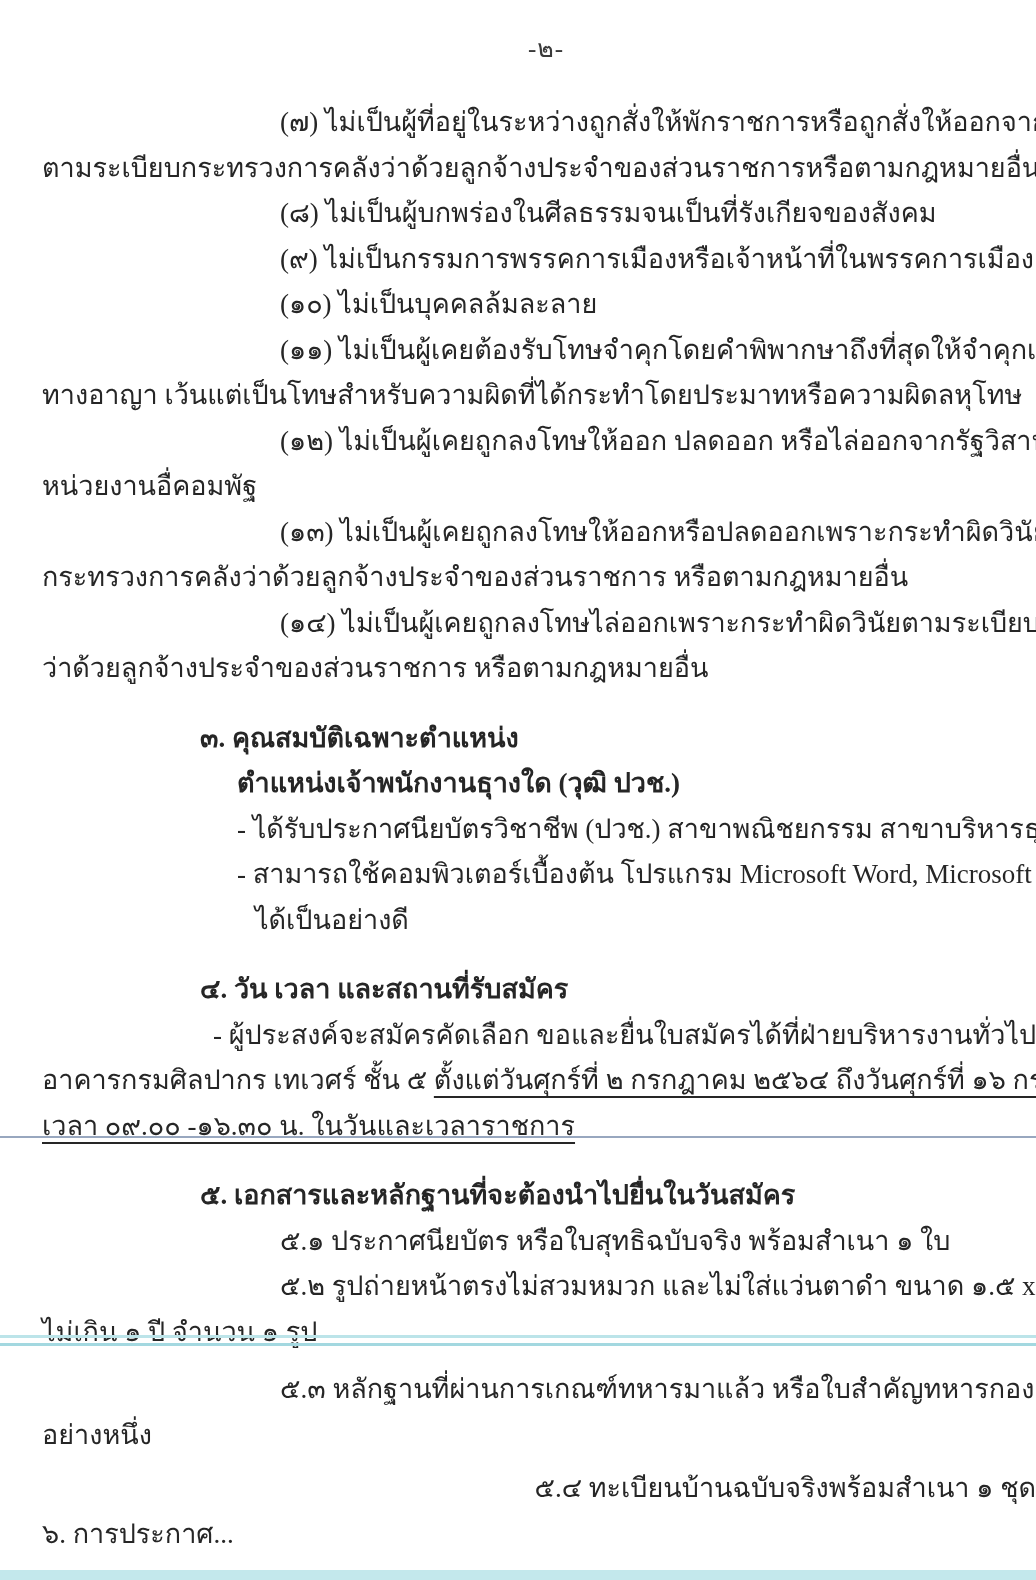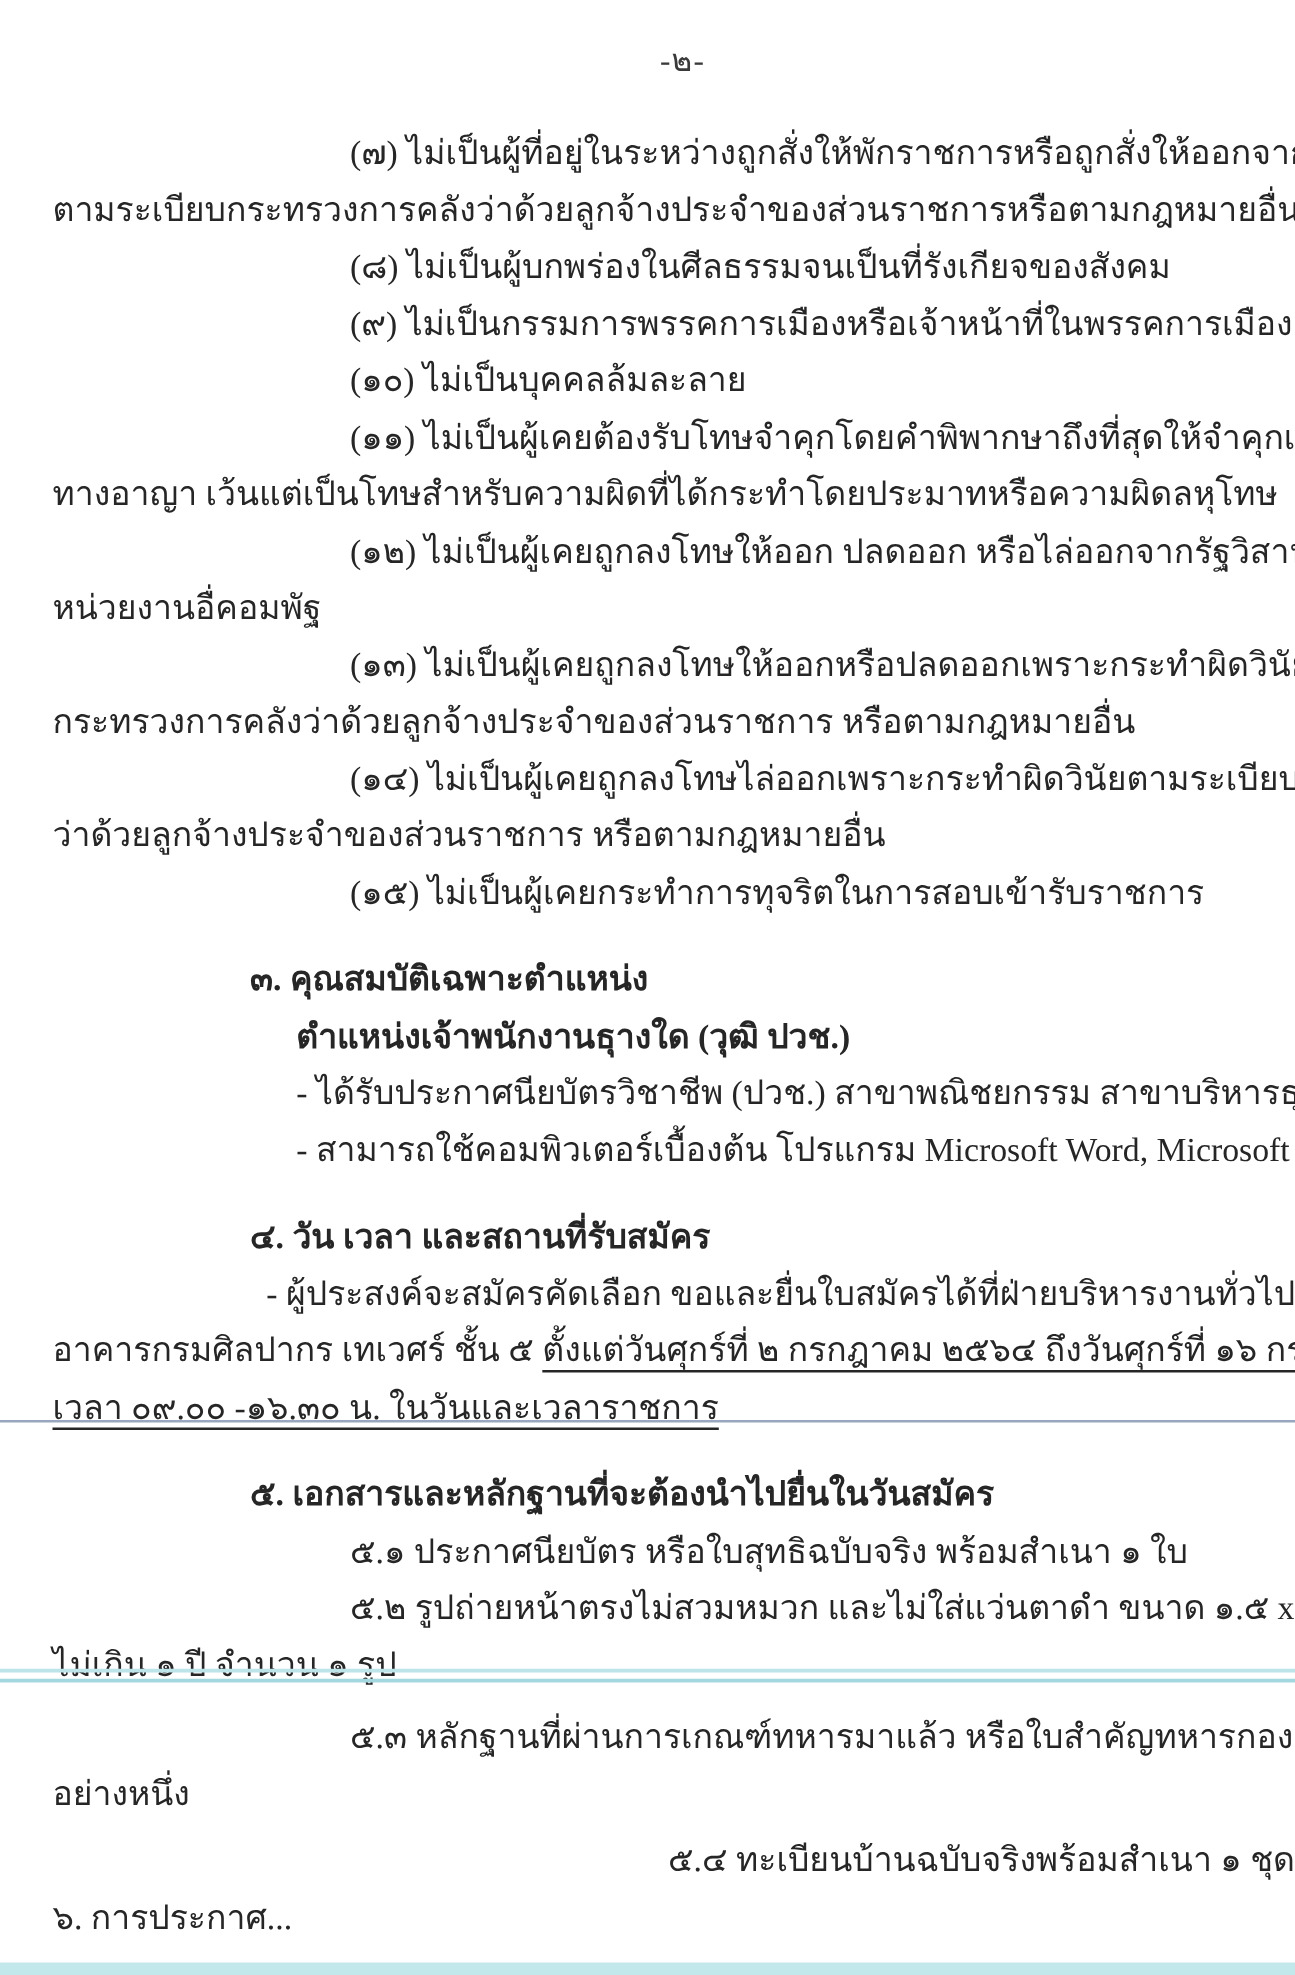--- a/index.html
+++ b/index.html
@@ -55,26 +55,26 @@
   <div class="line ind-clause">(๙) ไม่เป็นกรรมการพรรคการเมืองหรือเจ้าหน้าที่ในพรรคการเมือง</div>
   <div class="line ind-clause">(๑๐) ไม่เป็นบุคคลล้มละลาย</div>
   <div class="line ind-clause">(๑๑) ไม่เป็นผู้เคยต้องรับโทษจำคุกโดยคำพิพากษาถึงที่สุดให้จำคุกเพราะกระทำผิด</div>
   <div class="line">ทางอาญา  เว้นแต่เป็นโทษสำหรับความผิดที่ได้กระทำโดยประมาทหรือความผิดลหุโทษ</div>
   <div class="line ind-clause">(๑๒) ไม่เป็นผู้เคยถูกลงโทษให้ออก   ปลดออก   หรือไล่ออกจากรัฐวิสาหกิจหรือ</div>
   <div class="line">หน่วยงานอื่คอมพัฐ</div>
   <div class="line ind-clause">(๑๓) ไม่เป็นผู้เคยถูกลงโทษให้ออกหรือปลดออกเพราะกระทำผิดวินัยตามระเบียบ</div>
   <div class="line">กระทรวงการคลังว่าด้วยลูกจ้างประจำของส่วนราชการ  หรือตามกฎหมายอื่น</div>
   <div class="line ind-clause">(๑๔) ไม่เป็นผู้เคยถูกลงโทษไล่ออกเพราะกระทำผิดวินัยตามระเบียบกระทรวงการคลัง</div>
   <div class="line">ว่าด้วยลูกจ้างประจำของส่วนราชการ   หรือตามกฎหมายอื่น</div>
-  <div class="line ind-clause">(๑๕) ไม่เป็นผู้เคยกระทำการทุจริตในการสอบเข้ารับราชการ</div>
 
   <div class="line ind-sec bold">๓.  คุณสมบัติเฉพาะตำแหน่ง</div>
   <div class="line ind-sub bold">ตำแหน่งเจ้าพนักงานธุางใด (วุฒิ ปวช.)</div>
   <div class="line ind-sub">- ได้รับประกาศนียบัตรวิชาชีพ (ปวช.) สาขาพณิชยกรรม สาขาบริหารธุรกิจ</div>
   <div class="line ind-sub">- สามารถใช้คอมพิวเตอร์เบื้องต้น โปรแกรม Microsoft Word, Microsoft Excell</div>
+  <div class="line ind-sub2">ได้เป็นอย่างดี</div>
 
   <div class="line ind-sec bold">๔.  วัน เวลา และสถานที่รับสมัคร</div>
   <div class="line ind-dash">-  ผู้ประสงค์จะสมัครคัดเลือก ขอและยื่นใบสมัครได้ที่ฝ่ายบริหารงานทั่วไป กองโบราณคดี</div>
   <div class="line">
     <span>อาคารกรมศิลปากร เทเวศร์ ชั้น ๕ </span><span class="u">ตั้งแต่วันศุกร์ที่ ๒ กรกฎาคม ๒๕๖๔  ถึงวันศุกร์ที่ ๑๖ กรกฎาคม ๒๕๖๔</span>
   </div>
   <div class="line">
     <span class="u">เวลา ๐๙.๐๐ -๑๖.๓๐ น. ในวันและเวลาราชการ</span>
   </div>
 

